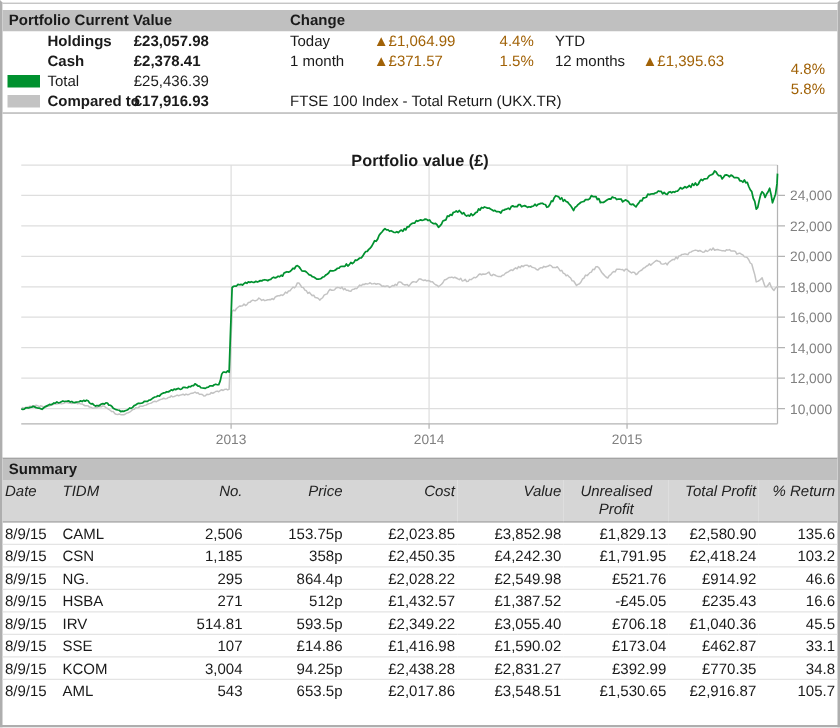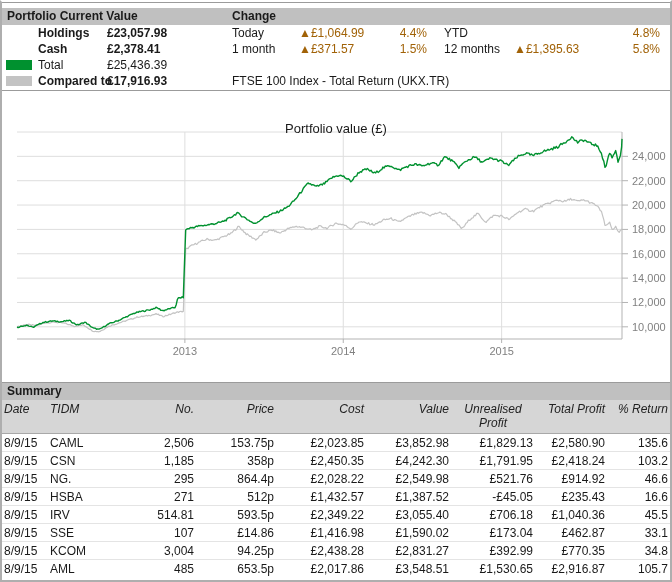--- a/index.html
+++ b/index.html
@@ -21,29 +21,29 @@
   .ov-row .val{position:absolute;left:105px;width:97px;text-align:left;}
   .bold{font-weight:normal;}
   .changes{position:absolute;left:230px;top:0;width:432px;height:65px;}
   .ch{position:absolute;height:16px;line-height:16px;}
   .green-text{color:#a16207;}
   .c-l1{left:0;width:64px;}
   .c-v1{left:67px;width:110px;}
   .c-p1{left:140px;width:55px;text-align:right;}
   .c-l2{left:212px;width:68px;}
   .c-v2{left:282px;width:120px;}
-  .c-p2{left:380px;width:48px;text-align:right;}
+  .c-p2{left:380px;width:48px;text-align:right;margin-top:22px;}
   .benchmark{position:absolute;left:230px;top:48px;height:16px;line-height:16px;font-size:12px;}
   .divider{height:1px;background:#9b9b9b;}
   
   .chart-section{position:relative;height:275px;background:#fff;}
-  .chart-title{position:absolute;top:30px;left:0;width:100%;text-align:center;font-size:13px;font-weight:normal;}
+  .chart-title{position:absolute;top:30px;left:0;width:100%;text-align:center;font-size:13px;font-weight:bold;}
   .chart-svg{position:absolute;left:0;top:0;}
   
-  .summary-bar{height:17px;background:#c0c0c0;border-top:1px solid #9b9b9b;font-size:12px;font-weight:bold;line-height:17px;padding-left:5px;margin-top:16px;}
+  .summary-bar{height:17px;background:#c0c0c0;border-top:1px solid #9b9b9b;font-size:12px;font-weight:bold;line-height:17px;padding-left:5px;}
   table.sum{border-collapse:collapse;width:668px;table-layout:fixed;font-size:12px;}
   table.sum th{background:#d6d6d6;font-weight:normal;font-style:italic;color:#222;padding:2px 2px 3px 2px;vertical-align:top;border-bottom:1px solid #a8a8a8;}
   table.sum td{padding:1px 2px;height:15px;border-bottom:1px solid #e4e4e4;}
   table.sum tr:last-child td{border-bottom:none;}
   .al{text-align:left;}
   .ar{text-align:right;}
   .ac{text-align:center;}
   col.c-date{width:46px;} col.c-tidm{width:100px;} col.c-no{width:48px;}
   col.c-price{width:80px;} col.c-cost{width:90px;} col.c-value{width:85px;}
   col.c-unreal{width:84px;} col.c-total{width:72px;} col.c-ret{width:63px;}
@@ -247,21 +247,21 @@
           <td class="ar pr">94.25p</td>
           <td class="ar pr">£2,438.28</td>
           <td class="ar pr">£2,831.27</td>
           <td class="ar">£392.99</td>
           <td class="ar">£770.35</td>
           <td class="ar">34.8</td>
         </tr>
         <tr>
           <td class="al">8/9/15</td>
           <td class="al">AML</td>
-          <td class="ar">485</td>
+          <td class="ar">543</td>
           <td class="ar pr">653.5p</td>
           <td class="ar pr">£2,017.86</td>
           <td class="ar pr">£3,548.51</td>
           <td class="ar">£1,530.65</td>
           <td class="ar">£2,916.87</td>
           <td class="ar">105.7</td>
         </tr>
       </tbody>
   </table>
 

